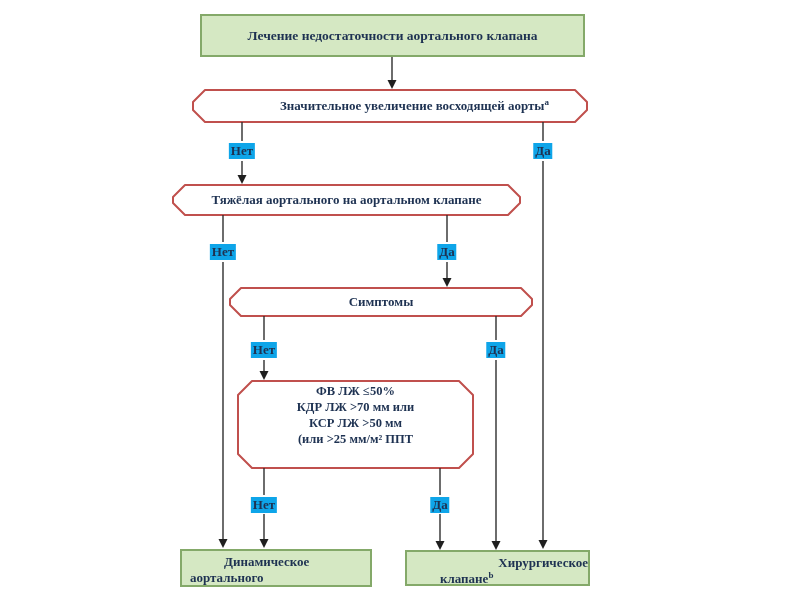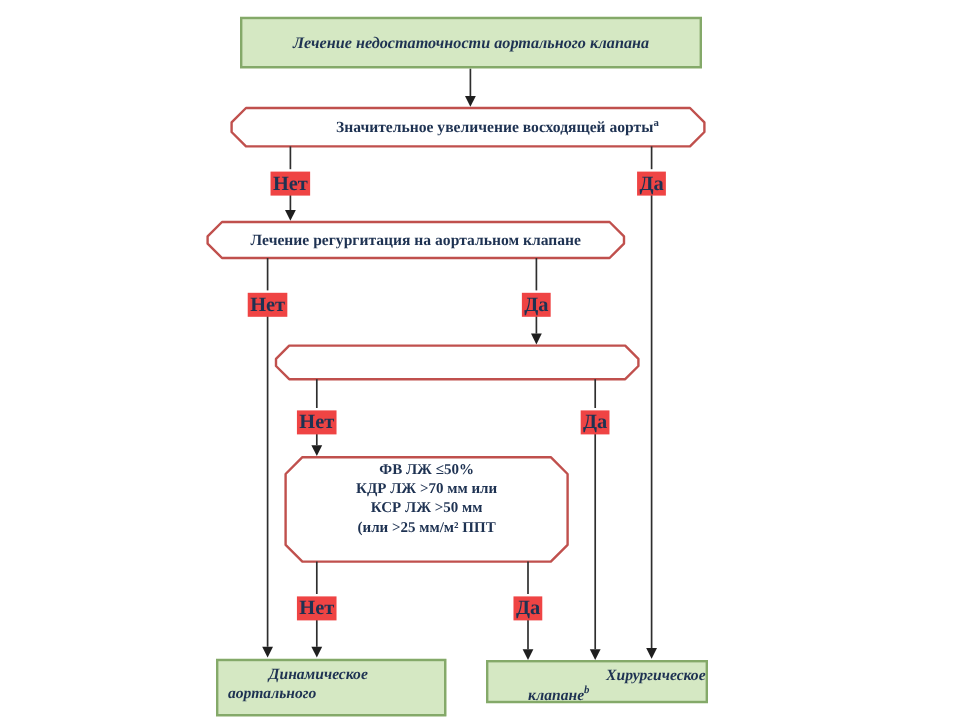--- a/index.html
+++ b/index.html
@@ -16,31 +16,30 @@
   .arrowhead { fill: #1f1f1f; }
   .red-shape { fill: #ffffff; stroke: #c0504d; stroke-width: 2; stroke-linejoin: round; }
 
   .green-node {
     position: absolute;
     box-sizing: border-box;
     background: #d5e8c3;
     border: 2px solid #84a969;
     color: #1e3252;
     font-weight: bold;
-    font-style: italic;
   }
   .green-node.top {
     left: 200px; top: 14px; width: 385px; height: 43px;
     display: flex; align-items: center; justify-content: center;
     font-size: 13.5px;
   }
   .green-node.bottom { font-size: 13px; line-height: 16px; padding-top: 3px; }
   .green-node.bottom .bline { white-space: nowrap; }
 
-  #node-followup { left: 180px; top: 549px; width: 192px; height: 48px; }
+  #node-followup { left: 180px; top: 549px; width: 192px; height: 38px; }
   #node-followup .l1 { padding-left: 42px; }
   #node-followup .l2 { padding-left: 8px; }
 
   #node-surgery { left: 405px; top: 550px; width: 185px; height: 36px; }
   #node-surgery .l1 { padding-left: 50px; text-align: right; }
   #node-surgery .l2 { padding-left: 33px; }
 
   .red-node-text {
     position: absolute;
     display: flex; align-items: center; justify-content: center;
@@ -52,22 +51,22 @@
   #text-symptoms { left: 230px; top: 288px; width: 302px; height: 28px; }
   #text-criteria {
     left: 238px; top: 381px; width: 235px; height: 67px;
     flex-direction: column; font-size: 12.5px; line-height: 16px;
   }
   sup { font-size: 9px; vertical-align: super; line-height: 0; }
 
   .edge-label {
     position: absolute;
     transform: translateX(-50%);
-    color: #1e3252; font-weight: bold; font-size: 17px;
-    background: #ef4444; padding: 0 2px;
+    color: #1e3252; font-weight: bold; font-size: 13px;
+    background: #0ea5e9; padding: 0 2px;
     white-space: nowrap;
   }
 </style>
 </head>
 <body>
 
 <div id="stage">
 
   <svg id="connector-layer" viewBox="0 0 800 600" xmlns="http://www.w3.org/2000/svg">
 
@@ -114,23 +113,26 @@
 
   <div class="green-node top" id="node-root">
     <span>Лечение недостаточности аортального клапана</span>
   </div>
 
   <div class="red-node-text" id="text-aorta">
     <span><span>Значительное увеличение восходящей аорты</span><sup>a</sup></span>
   </div>
 
   <div class="red-node-text" id="text-regurg">
-    <span>Лечение регургитация на аортальном клапане</span>
+    <span>Тяжёлая аортального на аортальном клапане</span>
   </div>
 
+  <div class="red-node-text" id="text-symptoms">
+    <span>Симптомы</span>
+  </div>
 
   <div class="red-node-text" id="text-criteria">
     <div>ФВ ЛЖ ≤50%</div>
     <div>КДР ЛЖ &gt;70 мм или</div>
     <div>КСР ЛЖ &gt;50 мм</div>
     <div>(или &gt;25 мм/м² ППТ</div>
   </div>
 
   <span class="edge-label" style="left:242px; top:143px;">Нет</span>
   <span class="edge-label" style="left:543px; top:143px;">Да</span>

